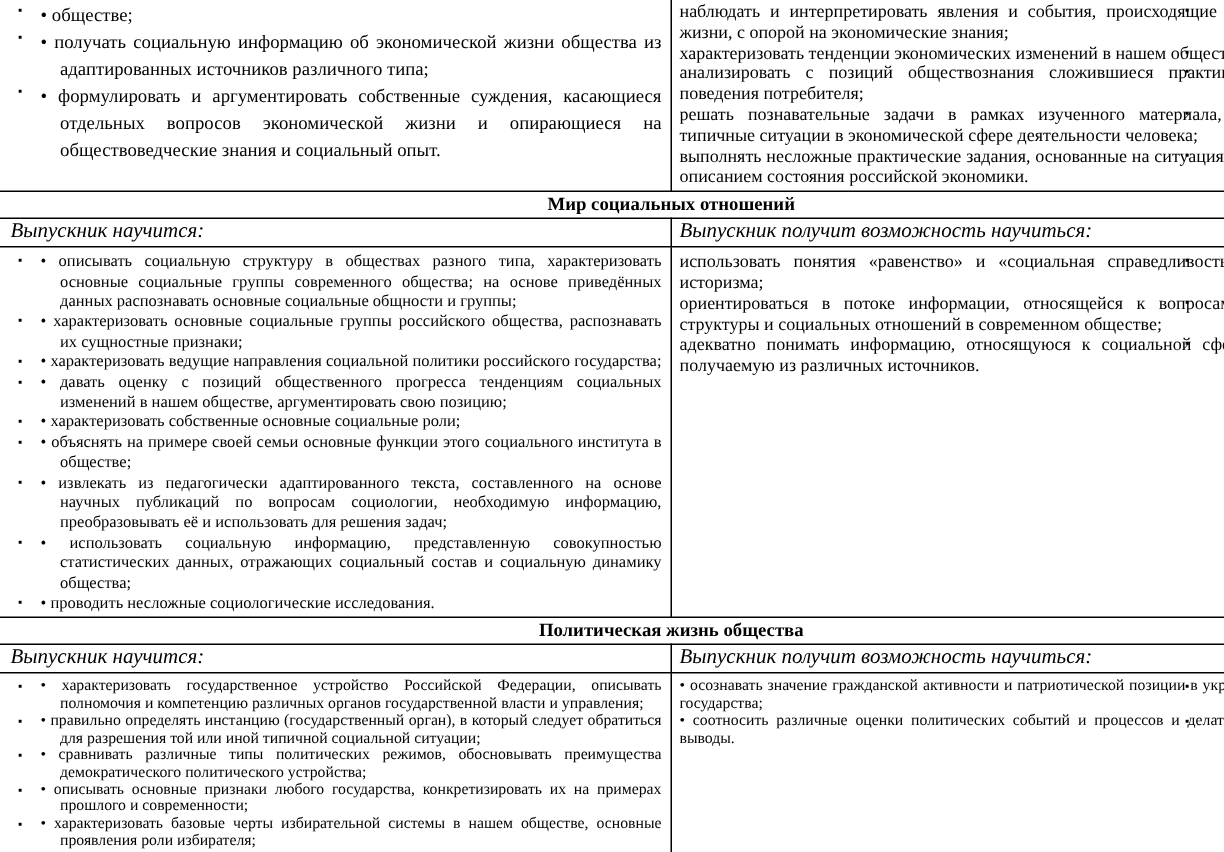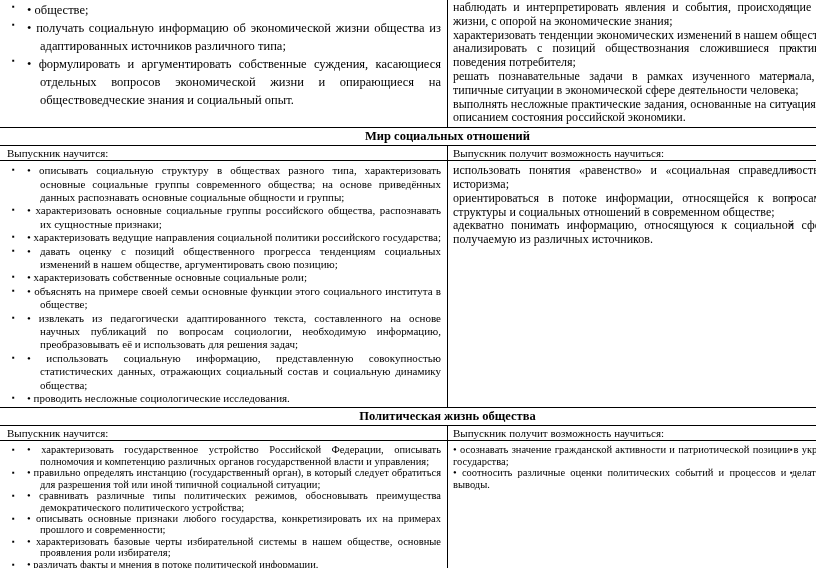--- a/index.html
+++ b/index.html
@@ -34,21 +34,22 @@
   .row-social .c-opp   { font-size:12px; line-height:13.8px; }
   .row-pol .c-learn, .row-pol .c-opp { font-size:10.5px; line-height:11.4px; }
 
   td.section {
     text-align:center;
     font-weight:bold;
     font-size:12.5px;
     padding:1px 4px;
   }
   td.subhead {
-    font-size:11px;
+    font-style:italic;
+    font-size:14px;
     padding:1px 6px 1px 8px;
   }
   td.subhead.r { padding-left:5px; }
 
   .li { text-align:justify; }
   .hang .li { padding-left:13px; text-indent:-13px; }
   .rb { font-style:normal; }
 
   
   .sq {

